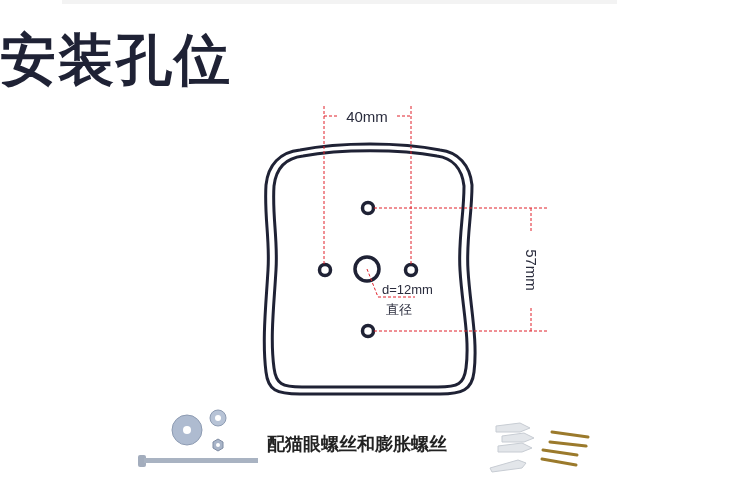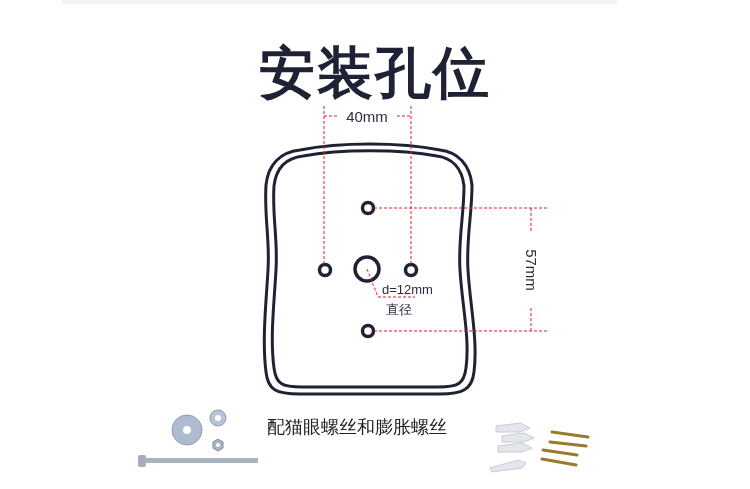--- a/index.html
+++ b/index.html
@@ -1,24 +1,24 @@
 <!DOCTYPE html>
 <html><head>
 <meta charset="utf-8">
 <style>
   html, body { margin: 0; padding: 0; background: #ffffff; }
   body { width: 750px; height: 489px; position: relative; overflow: hidden;
          font-family: "DejaVu Sans", "Liberation Sans", sans-serif; }
   .topbar { position: absolute; left: 62px; top: 0; width: 555px; height: 4px; background: #f3f3f3; }
-  .title { position: absolute; left: 0; top: 24px; width: 750px; text-align: center;
-           font-size: 56px; font-weight: bold; color: #1f2235; letter-spacing: 2px; line-height: 72px; margin-top: 13px; }
+  .title { position: absolute; left: 0; top: 24px; width: 750px; text-align: left;
+           font-size: 56px; font-weight: bold; color: #1f2235; letter-spacing: 2px; line-height: 72px; }
   svg.diagram { position: absolute; left: 0; top: 0; }
   .dim-text { font-family: "Liberation Sans", sans-serif; fill: #2a2c3d; }
-  .caption { position: absolute; left: 267px; top: 415px; font-size: 18px; color: #222;
-             line-height: 24px; font-weight: normal; }
+  .caption { position: absolute; left: 267px; top: 432px; font-size: 18px; color: #222;
+             line-height: 24px; font-weight: bold; }
 </style>
 </head>
 <body>
 
 <div class="topbar"></div>
 
 <div class="title">安装孔位</div>
 
 <svg class="diagram" width="750" height="489" viewBox="0 0 750 489">
 

